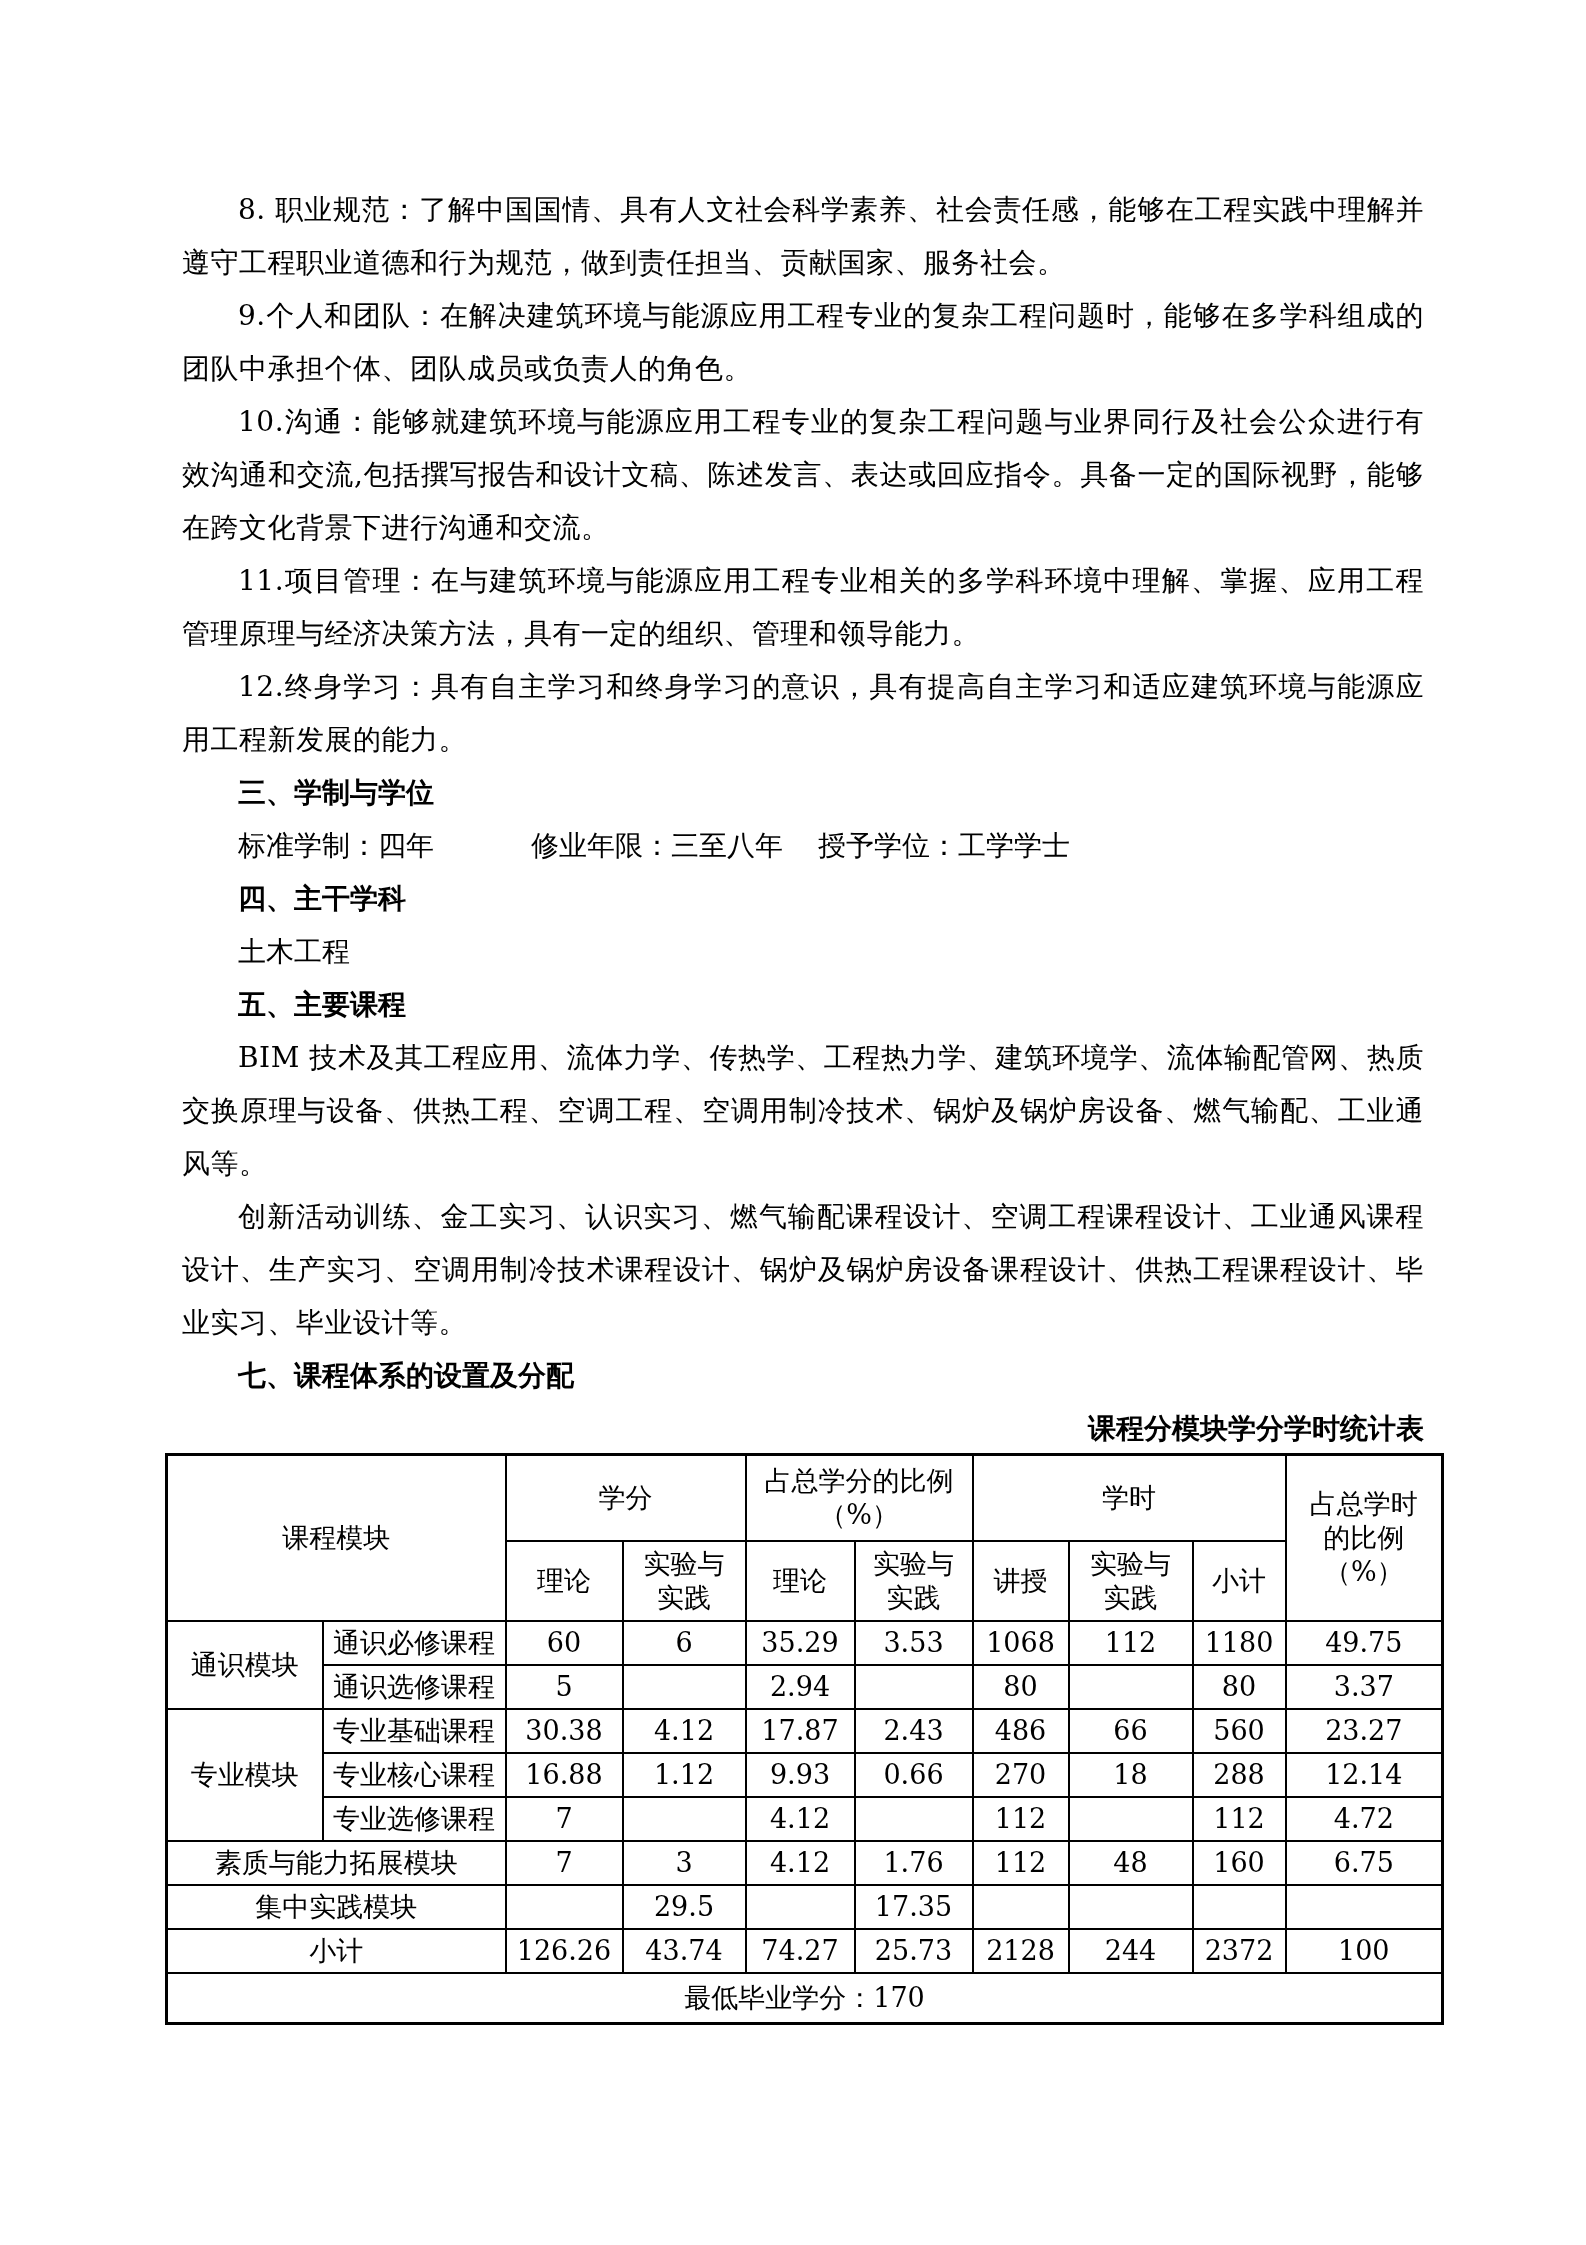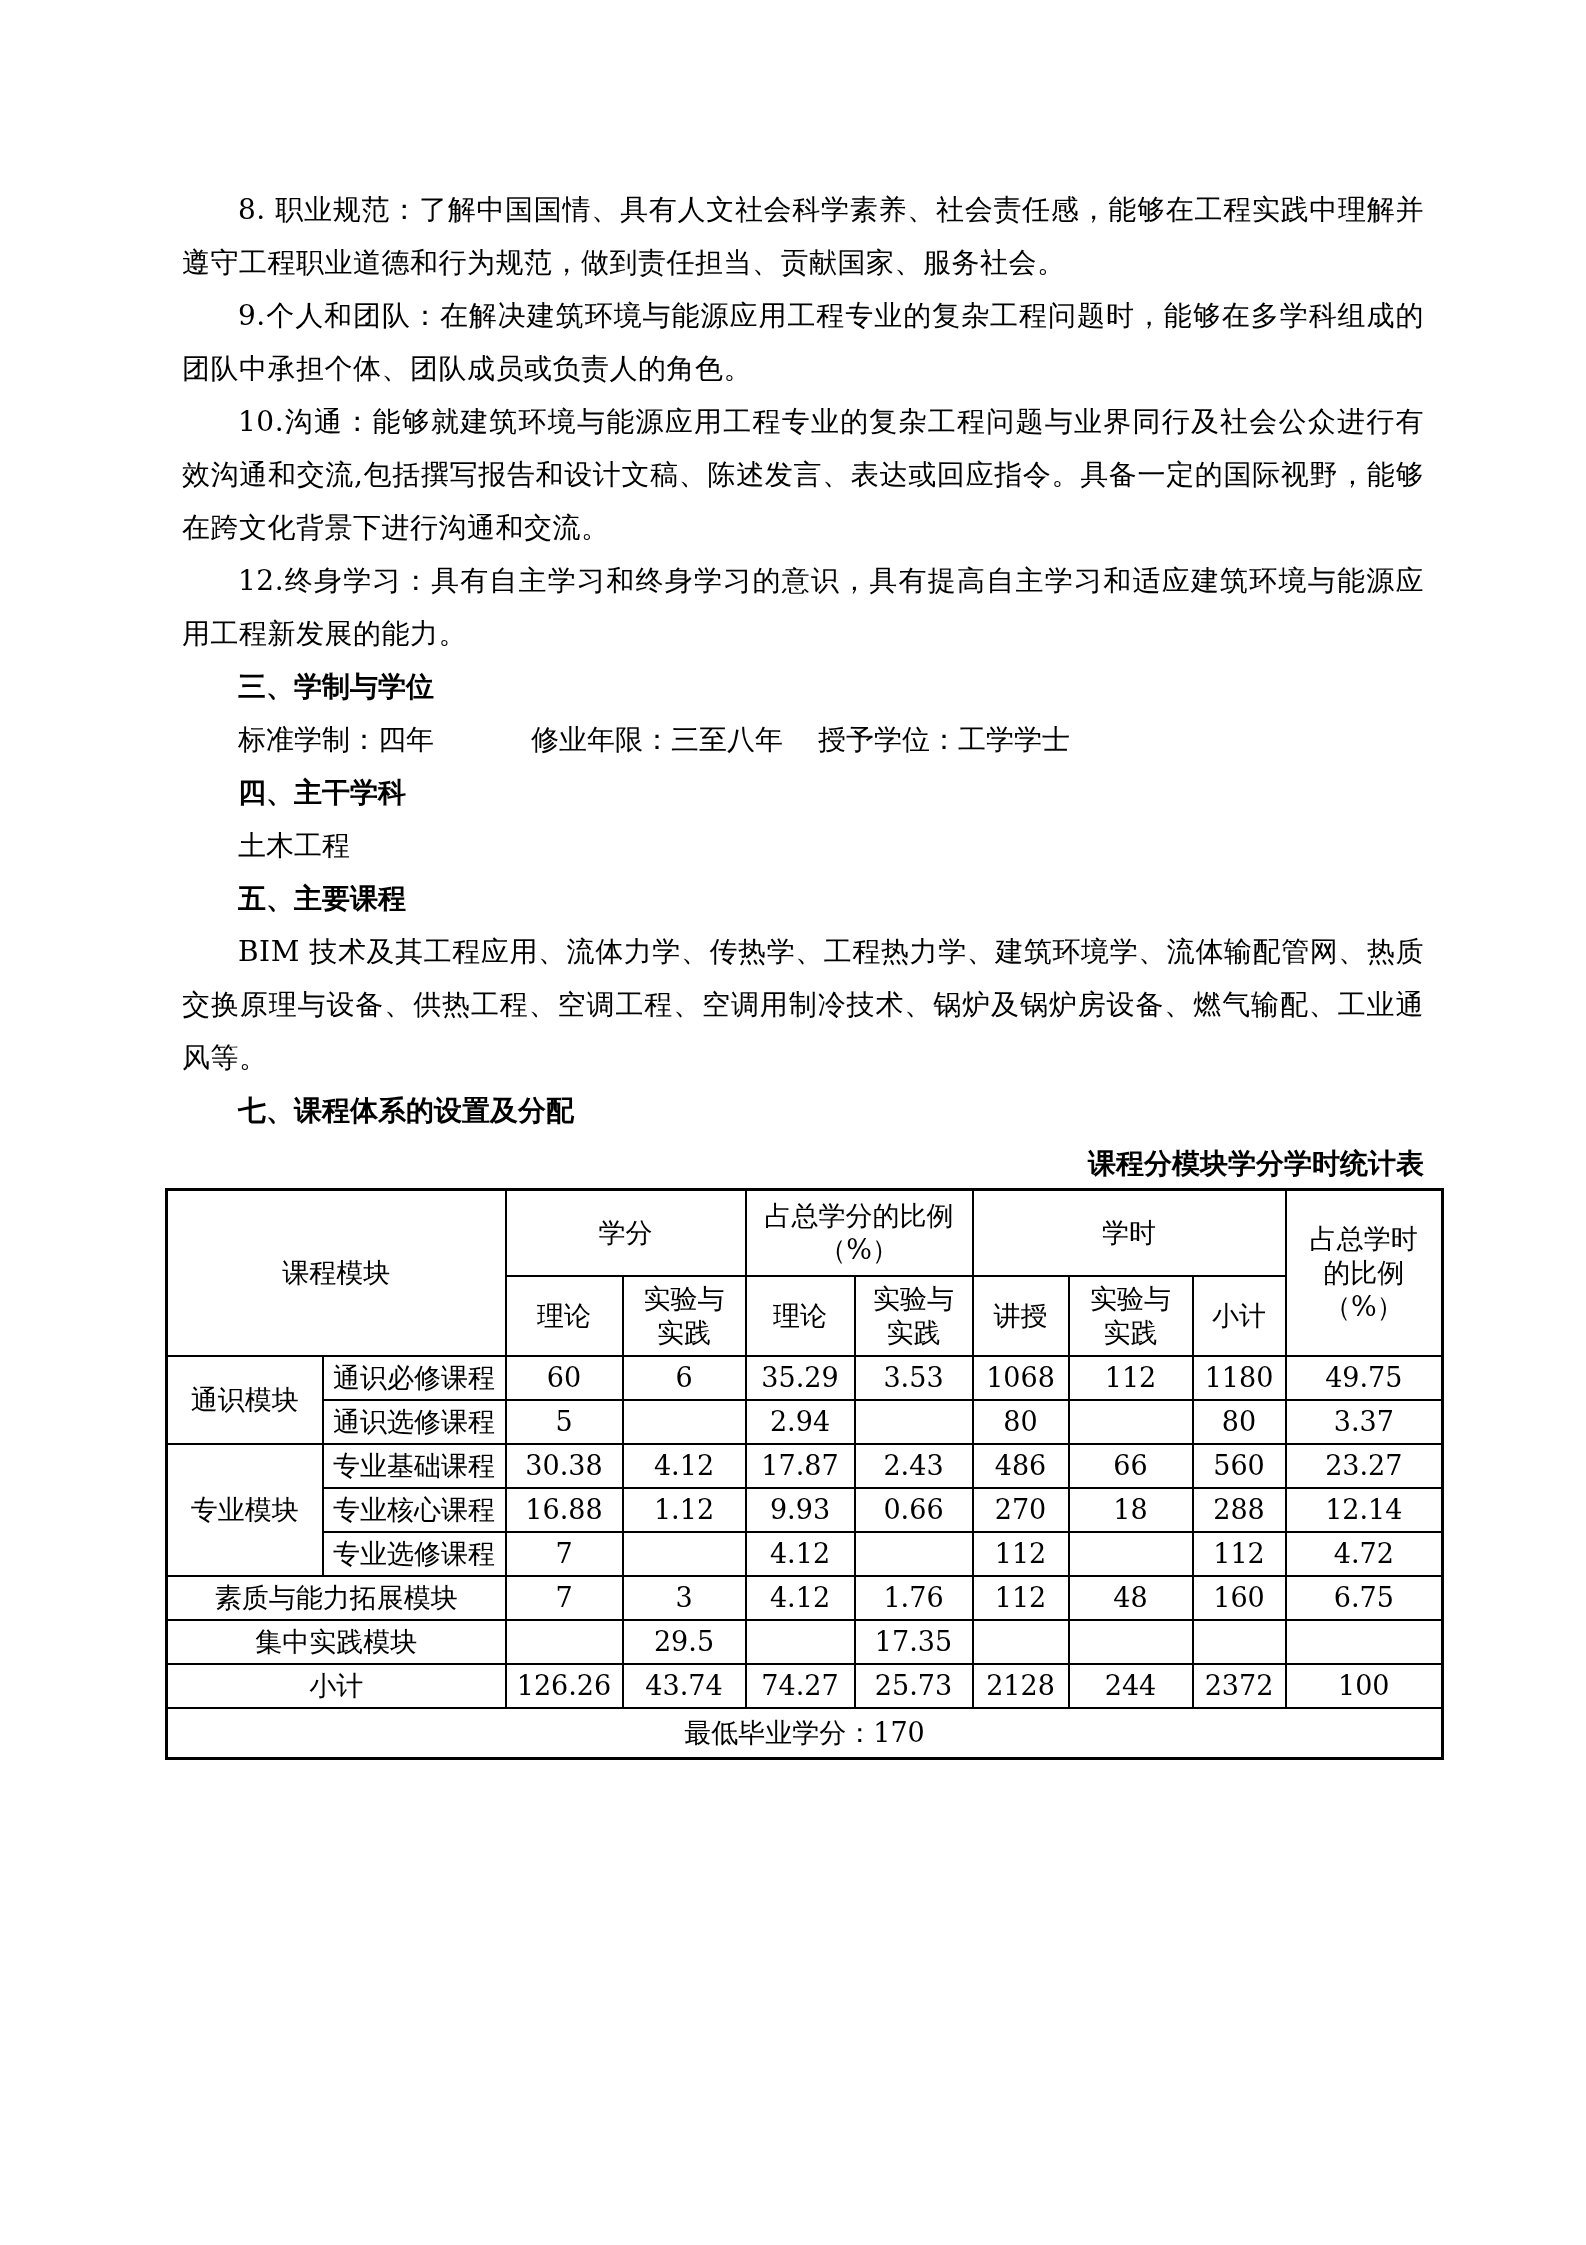--- a/index.html
+++ b/index.html
@@ -86,32 +86,34 @@
 </style>
 </head>
 <body>
 
 <div class="page">
   <div class="content">
 
     <p class="para">8. 职业规范：了解中国国情、具有人文社会科学素养、社会责任感，能够在工程实践中理解并遵守工程职业道德和行为规范，做到责任担当、贡献国家、服务社会。</p>
     <p class="para">9.个人和团队：在解决建筑环境与能源应用工程专业的复杂工程问题时，能够在多学科组成的团队中承担个体、团队成员或负责人的角色。</p>
     <p class="para">10.沟通：能够就建筑环境与能源应用工程专业的复杂工程问题与业界同行及社会公众进行有效沟通和交流,包括撰写报告和设计文稿、陈述发言、表达或回应指令。具备一定的国际视野，能够在跨文化背景下进行沟通和交流。</p>
+    <p class="para">11.项目管理：在与建筑环境与能源应用工程专业相关的多学科环境中理解、掌握、应用工程管理原理与经济决策方法，具有一定的组织、管理和领导能力。</p>
     <p class="para">12.终身学习：具有自主学习和终身学习的意识，具有提高自主学习和适应建筑环境与能源应用工程新发展的能力。</p>
 
     <p class="heading">三、学制与学位</p>
 
     <p class="plain-line"><span>标准学制：四年</span><span class="gap2">修业年限：三至八年</span><span class="gap3">授予学位：工学学士</span></p>
 
     <p class="heading">四、主干学科</p>
     <p class="plain-line">土木工程</p>
 
     <p class="heading">五、主要课程</p>
     <p class="para">BIM 技术及其工程应用、流体力学、传热学、工程热力学、建筑环境学、流体输配管网、热质交换原理与设备、供热工程、空调工程、空调用制冷技术、锅炉及锅炉房设备、燃气输配、工业通风等。</p>
 
+    <p class="para">创新活动训练、金工实习、认识实习、燃气输配课程设计、空调工程课程设计、工业通风课程设计、生产实习、空调用制冷技术课程设计、锅炉及锅炉房设备课程设计、供热工程课程设计、毕业实习、毕业设计等。</p>
 
     <p class="heading">七、课程体系的设置及分配</p>
     <p class="table-title">课程分模块学分学时统计表</p>
 
     <table class="stat">
       <colgroup>
         <col style="width:156px">
         <col style="width:183px">
         <col style="width:117px">
         <col style="width:123px">

